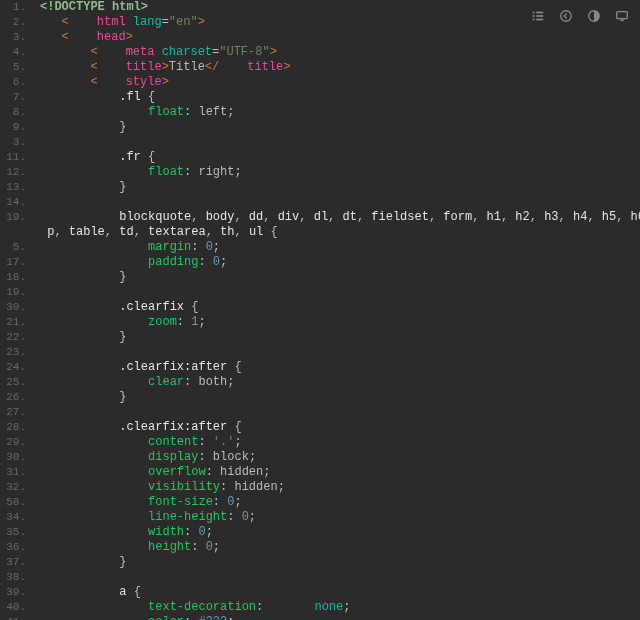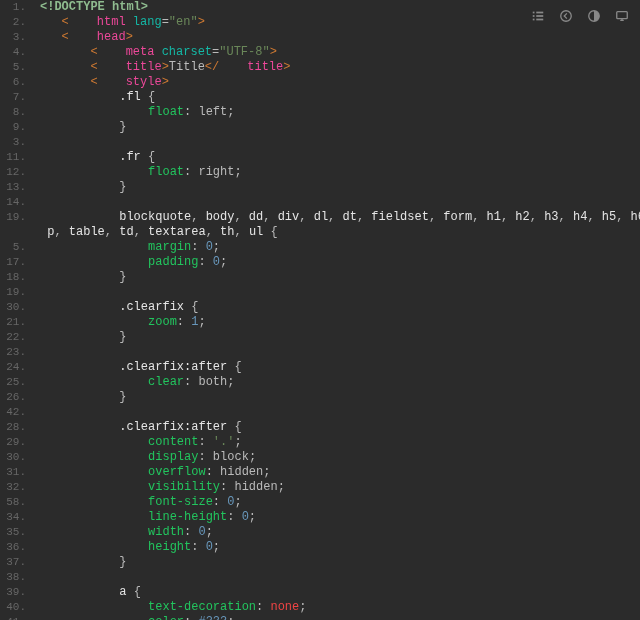--- a/index.html
+++ b/index.html
@@ -65,21 +65,21 @@
 .attr-name { color: #14b8a6; }
 .attr-val { color: #6a8759; }
 .text-content { color: #bababa; }
 .selector { color: #e5e5e5; }
 .prop { color: #22c55e; }
 .val { color: #bababa; }
 .num { color: #6897bb; }
 .hex { color: #6897bb; }
 .punct { color: #bababa; }
 .brace { color: #bababa; }
-.keyword-none { color: #ef4444; }
+.keyword-none { color: #14b8a6; margin-left: 44px; }
 </style>
 </head>
 <body>
 
 <div class="toolbar">
   <span class="icon">
     <svg viewBox="0 0 16 16" fill="currentColor">
         <rect x="2" y="3" width="2" height="2"></rect>
         <rect x="6" y="3" width="8" height="2"></rect>
         <rect x="2" y="7" width="2" height="2"></rect>
@@ -130,21 +130,21 @@
       <div class="ln">17.</div>
       <div class="ln">18.</div>
       <div class="ln">19.</div>
       <div class="ln">30.</div>
       <div class="ln">21.</div>
       <div class="ln">22.</div>
       <div class="ln">23.</div>
       <div class="ln">24.</div>
       <div class="ln">25.</div>
       <div class="ln">26.</div>
-      <div class="ln">42.</div>
+      <div class="ln">27.</div>
       <div class="ln">28.</div>
       <div class="ln">29.</div>
       <div class="ln">30.</div>
       <div class="ln">31.</div>
       <div class="ln">32.</div>
       <div class="ln">58.</div>
       <div class="ln">34.</div>
       <div class="ln">35.</div>
       <div class="ln">36.</div>
       <div class="ln">37.</div>

